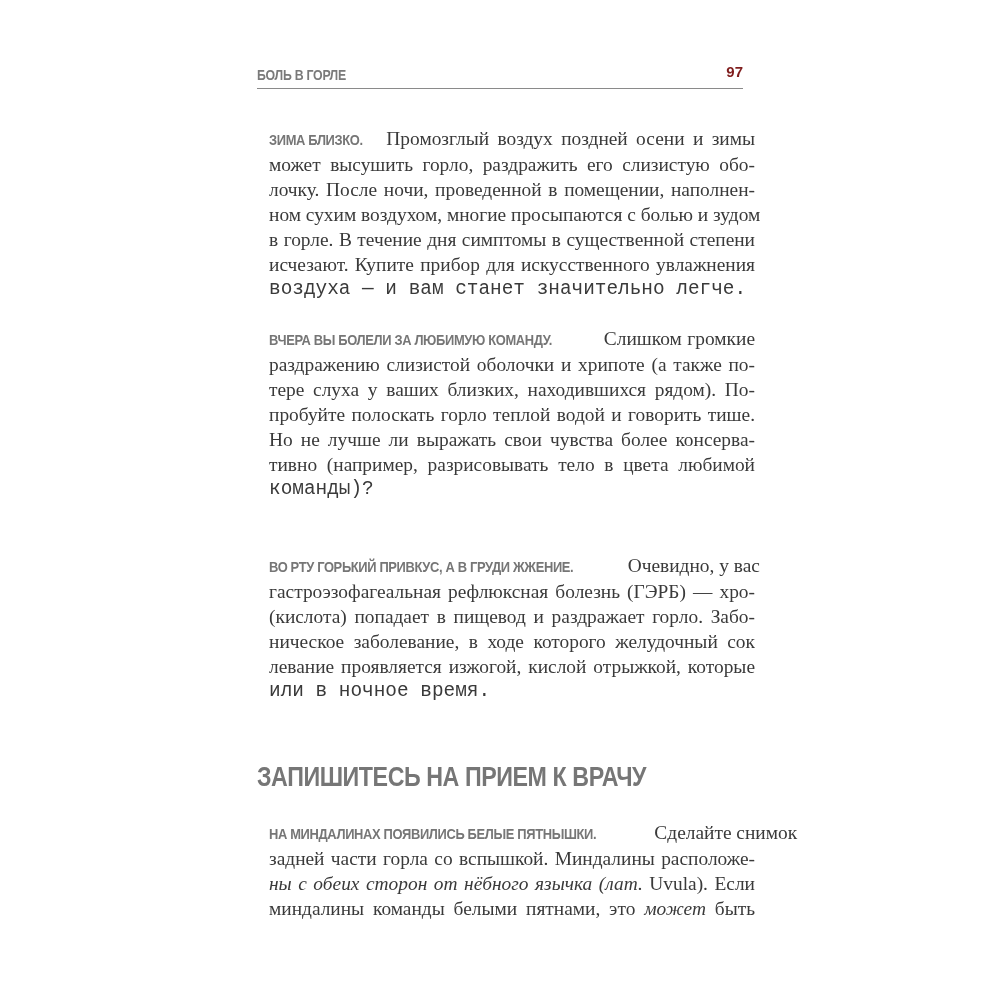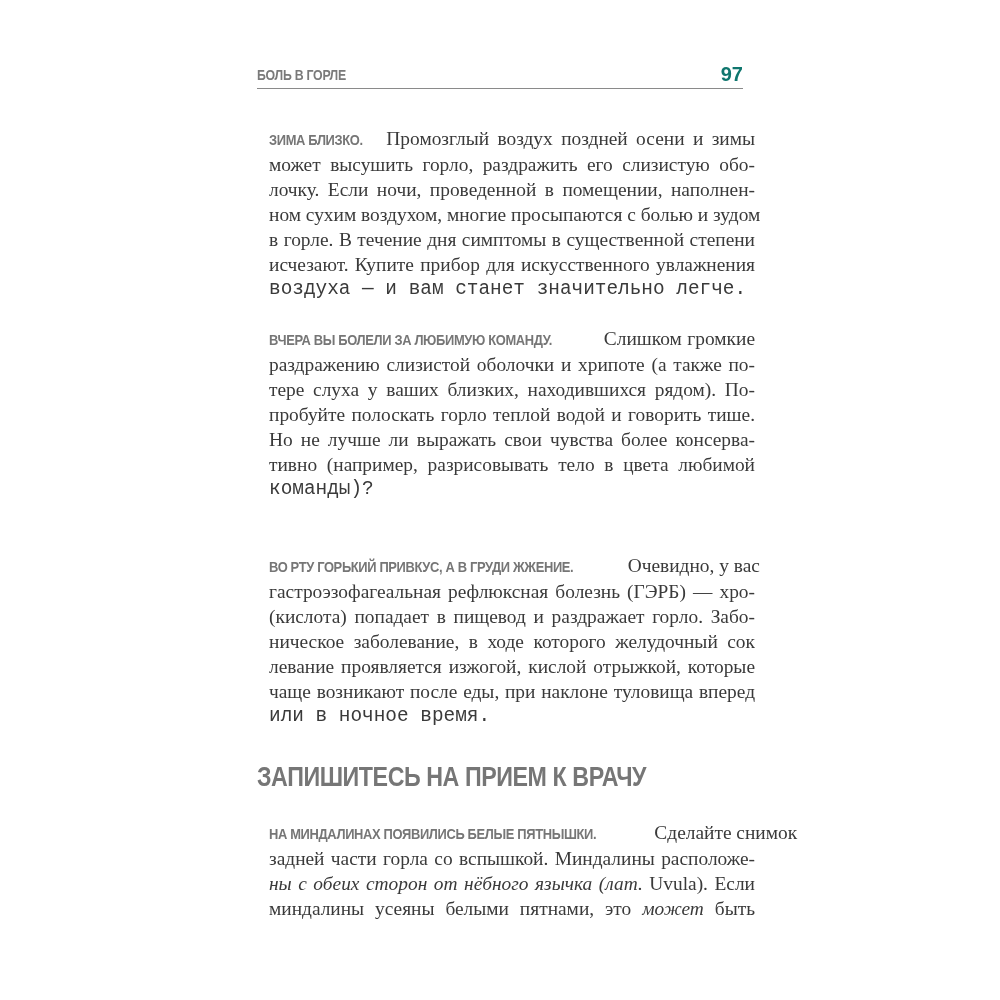--- a/index.html
+++ b/index.html
@@ -38,22 +38,22 @@
       color: #7a7a7a;
       transform: scaleX(0.88);
       transform-origin: left center;
     }
     .page-number {
       position: absolute;
       right: 0;
       top: -1px;
       font-family: "Liberation Sans", sans-serif;
       font-weight: bold;
-      font-size: 20px;
-      color: #0f766e;
+      font-size: 15px;
+      color: #7f1d1d;
     }
     .body-text {
       position: absolute;
       left: 12px;
       width: 486px;
       font-family: "Liberation Serif", serif;
       font-size: 19.4px;
       line-height: 25px;
       color: #3a3a3a;
       text-align: justify;
@@ -101,21 +101,21 @@
 <div class="page">
 
   <div class="running-head">
     <span class="running-title">БОЛЬ В ГОРЛЕ</span>
     <span class="page-number">97</span>
   </div>
 
   <div class="body-text" style="top:126px;">
     <span class="line"><span class="lead" style="white-space: pre;">ЗИМА БЛИЗКО.</span><span style="white-space: pre;"> Промозглый воздух поздней осени и зимы</span></span>
     <span class="line">может высушить горло, раздражить его слизистую обо-</span>
-    <span class="line">лочку. Если ночи, проведенной в помещении, наполнен-</span>
+    <span class="line">лочку. После ночи, проведенной в помещении, наполнен-</span>
     <span class="line">ном сухим воздухом, многие просыпаются с болью и зудом</span>
     <span class="line">в горле. В течение дня симптомы в существенной степени</span>
     <span class="line">исчезают. Купите прибор для искусственного увлажнения</span>
     <span class="line last">воздуха — и вам станет значительно легче.</span>
   </div>
 
   <div class="body-text" style="top:326px;">
     <span class="line"><span class="lead" style="white-space: pre;">ВЧЕРА ВЫ БОЛЕЛИ ЗА ЛЮБИМУЮ КОМАНДУ.</span><span style="white-space: pre; margin-top: 40px;"> Слишком громкие</span></span>
     <span class="line">раздражению слизистой оболочки и хрипоте (а также по-</span>
     <span class="line">тере слуха у ваших близких, находившихся рядом). По-</span>
@@ -124,26 +124,25 @@
     <span class="line">тивно (например, разрисовывать тело в цвета любимой</span>
     <span class="line last">команды)?</span>
   </div>
 
   <div class="body-text" style="top:553px;">
     <span class="line"><span class="lead" style="white-space: pre;">ВО РТУ ГОРЬКИЙ ПРИВКУС, А В ГРУДИ ЖЖЕНИЕ.</span><span style="white-space: pre;"> Очевидно, у вас</span></span>
     <span class="line">гастроэзофагеальная рефлюксная болезнь (ГЭРБ) — хро-</span>
     <span class="line">(кислота) попадает в пищевод и раздражает горло. Забо-</span>
     <span class="line">ническое заболевание, в ходе которого желудочный сок</span>
     <span class="line">левание проявляется изжогой, кислой отрыжкой, которые</span>
-    <span class="line">чаще возникают после еды, при наклоне туловища вперед</span>
     <span class="line last">или в ночное время.</span>
   </div>
 
   <h2 class="section-title">ЗАПИШИТЕСЬ НА ПРИЕМ К ВРАЧУ</h2>
 
   <div class="body-text" style="top:820px;">
     <span class="line"><span class="lead" style="white-space: pre;">НА МИНДАЛИНАХ ПОЯВИЛИСЬ БЕЛЫЕ ПЯТНЫШКИ.</span><span style="white-space: pre; margin-top: 14px;"> Сделайте снимок</span></span>
     <span class="line">задней части горла со вспышкой. Миндалины расположе-</span>
     <span class="line"><span style="white-space: pre; font-style: italic;">ны с обеих сторон от нёбного язычка (</span><em style="white-space: pre;">лат.</em><span style="white-space: pre;"> Uvula). Если</span></span>
-    <span class="line"><span style="white-space: pre;">миндалины усеяны белыми пятнами, это </span><em style="white-space: pre;">может</em><span style="white-space: pre;"> быть</span></span>
+    <span class="line"><span style="white-space: pre;">миндалины команды белыми пятнами, это </span><em style="white-space: pre;">может</em><span style="white-space: pre;"> быть</span></span>
   </div>
 
 </div>
 
 </body></html>

